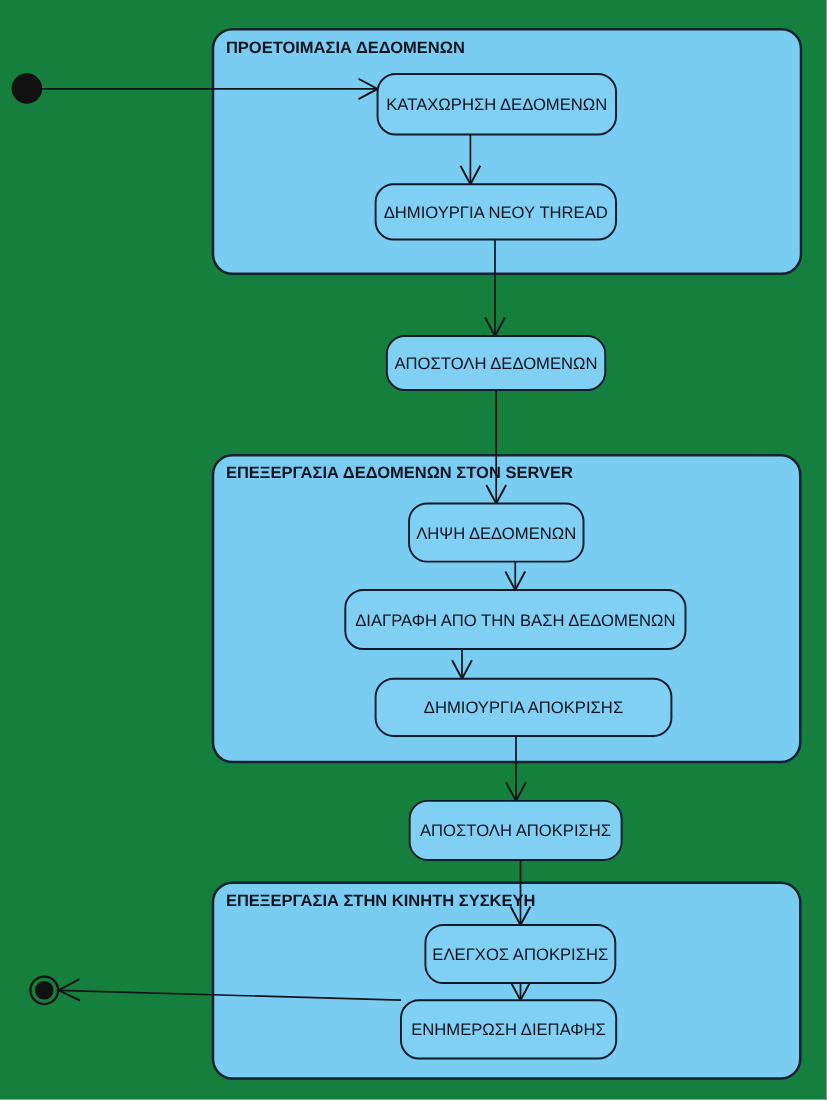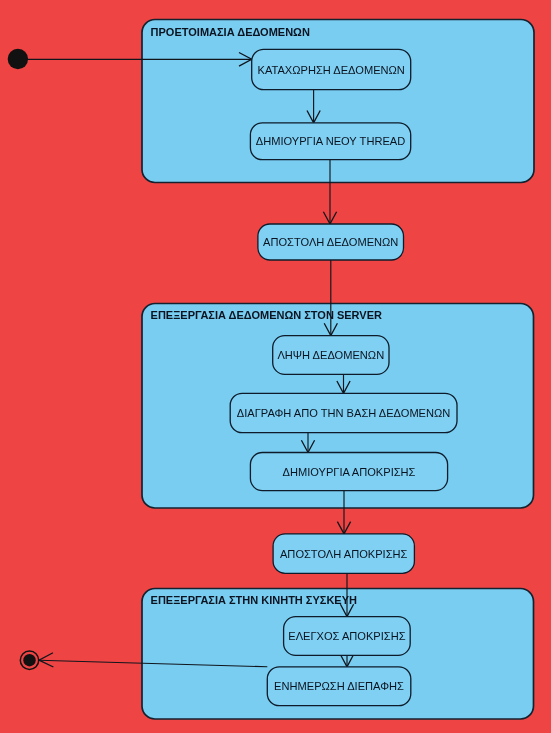--- a/index.html
+++ b/index.html
@@ -1,18 +1,18 @@
 <!DOCTYPE html>
 <html><head>
 <meta charset="utf-8">
 <style>
   html,body{margin:0;padding:0;}
   body{width:551px;height:733px;background:#ffffff;overflow:hidden;
        font-family:"Liberation Sans", sans-serif;}
-  #stage{position:relative;width:551px;height:733px;background:#ef4444;}
+  #stage{position:relative;width:551px;height:733px;background:#15803d;}
   svg#canvas{display:block;position:absolute;left:0;top:0;}
   .grp{fill:#78CDF1;stroke:#14222F;stroke-width:1.7;}
   .node{fill:#7FD0F2;stroke:#0d1b2a;stroke-width:1.3;}
   .edge{stroke:#10151c;stroke-width:1.15;fill:none;stroke-linecap:butt;}
   .ahead{stroke:#10151c;stroke-width:1.3;fill:none;stroke-linecap:butt;}
   .dot{fill:#111111;}
   .ring{fill:none;stroke:#111111;stroke-width:1.5;}
   text{fill:#0b1320;}
   .t-grp{font-family:"Liberation Sans", sans-serif;font-size:11px;font-weight:bold;}
   .t-node{font-family:"Liberation Sans", sans-serif;font-size:11.1px;font-weight:normal;}

